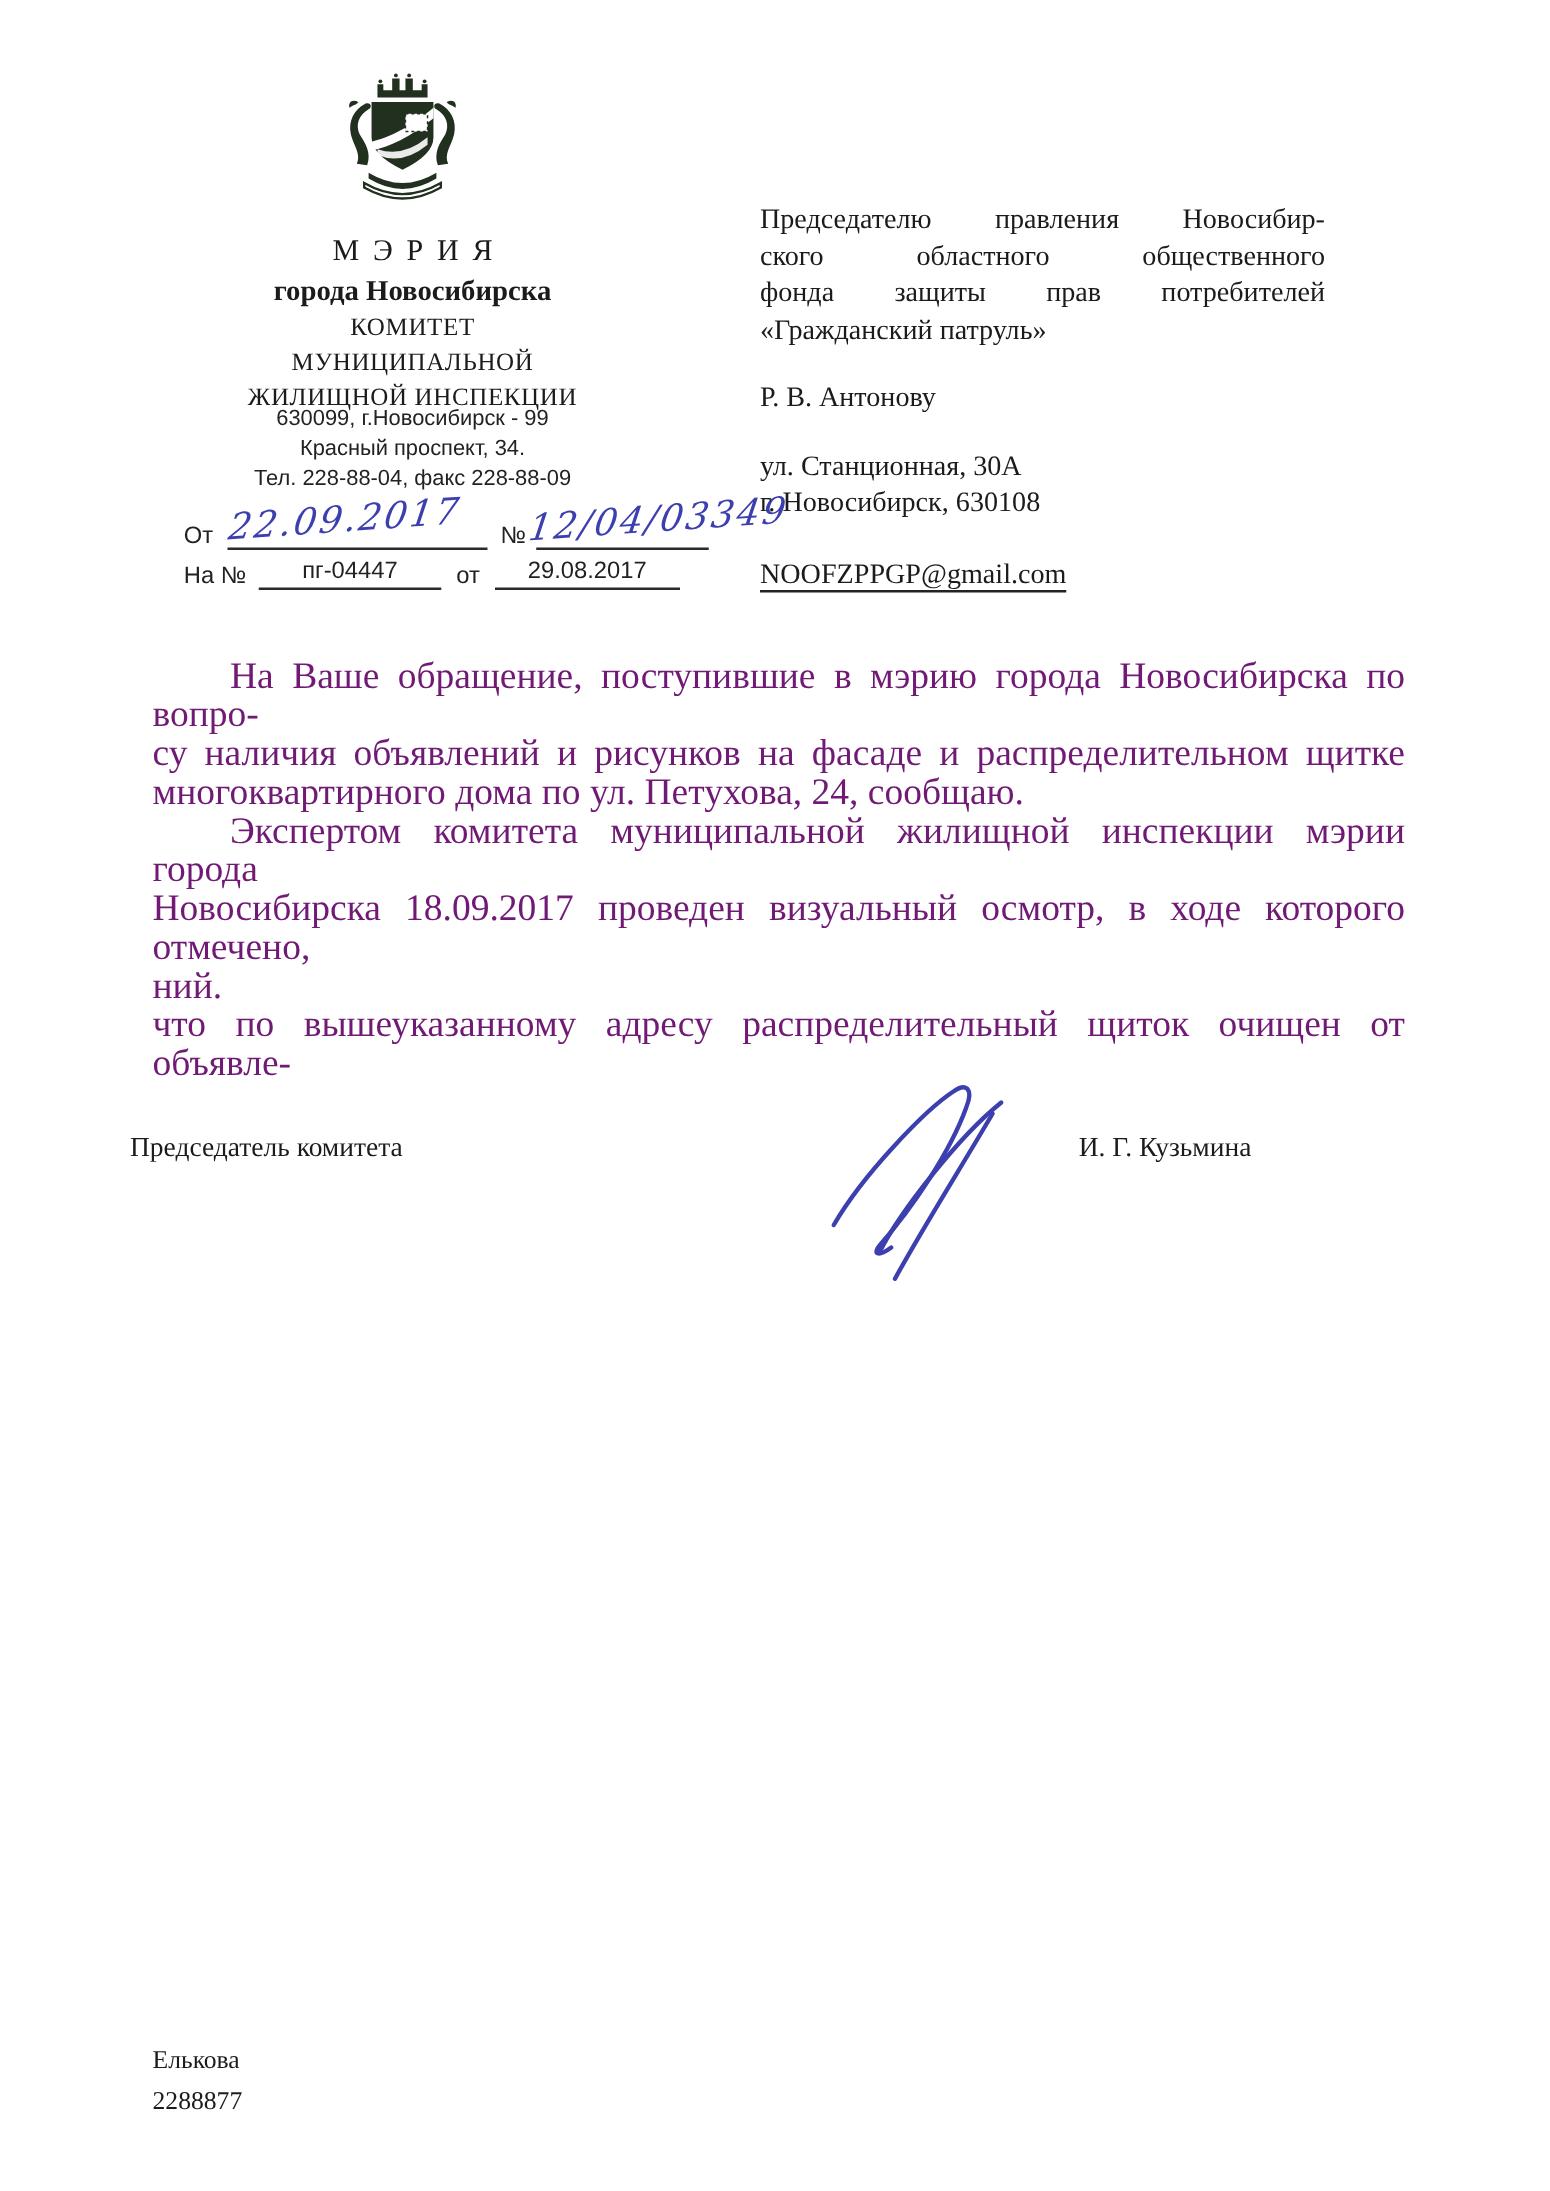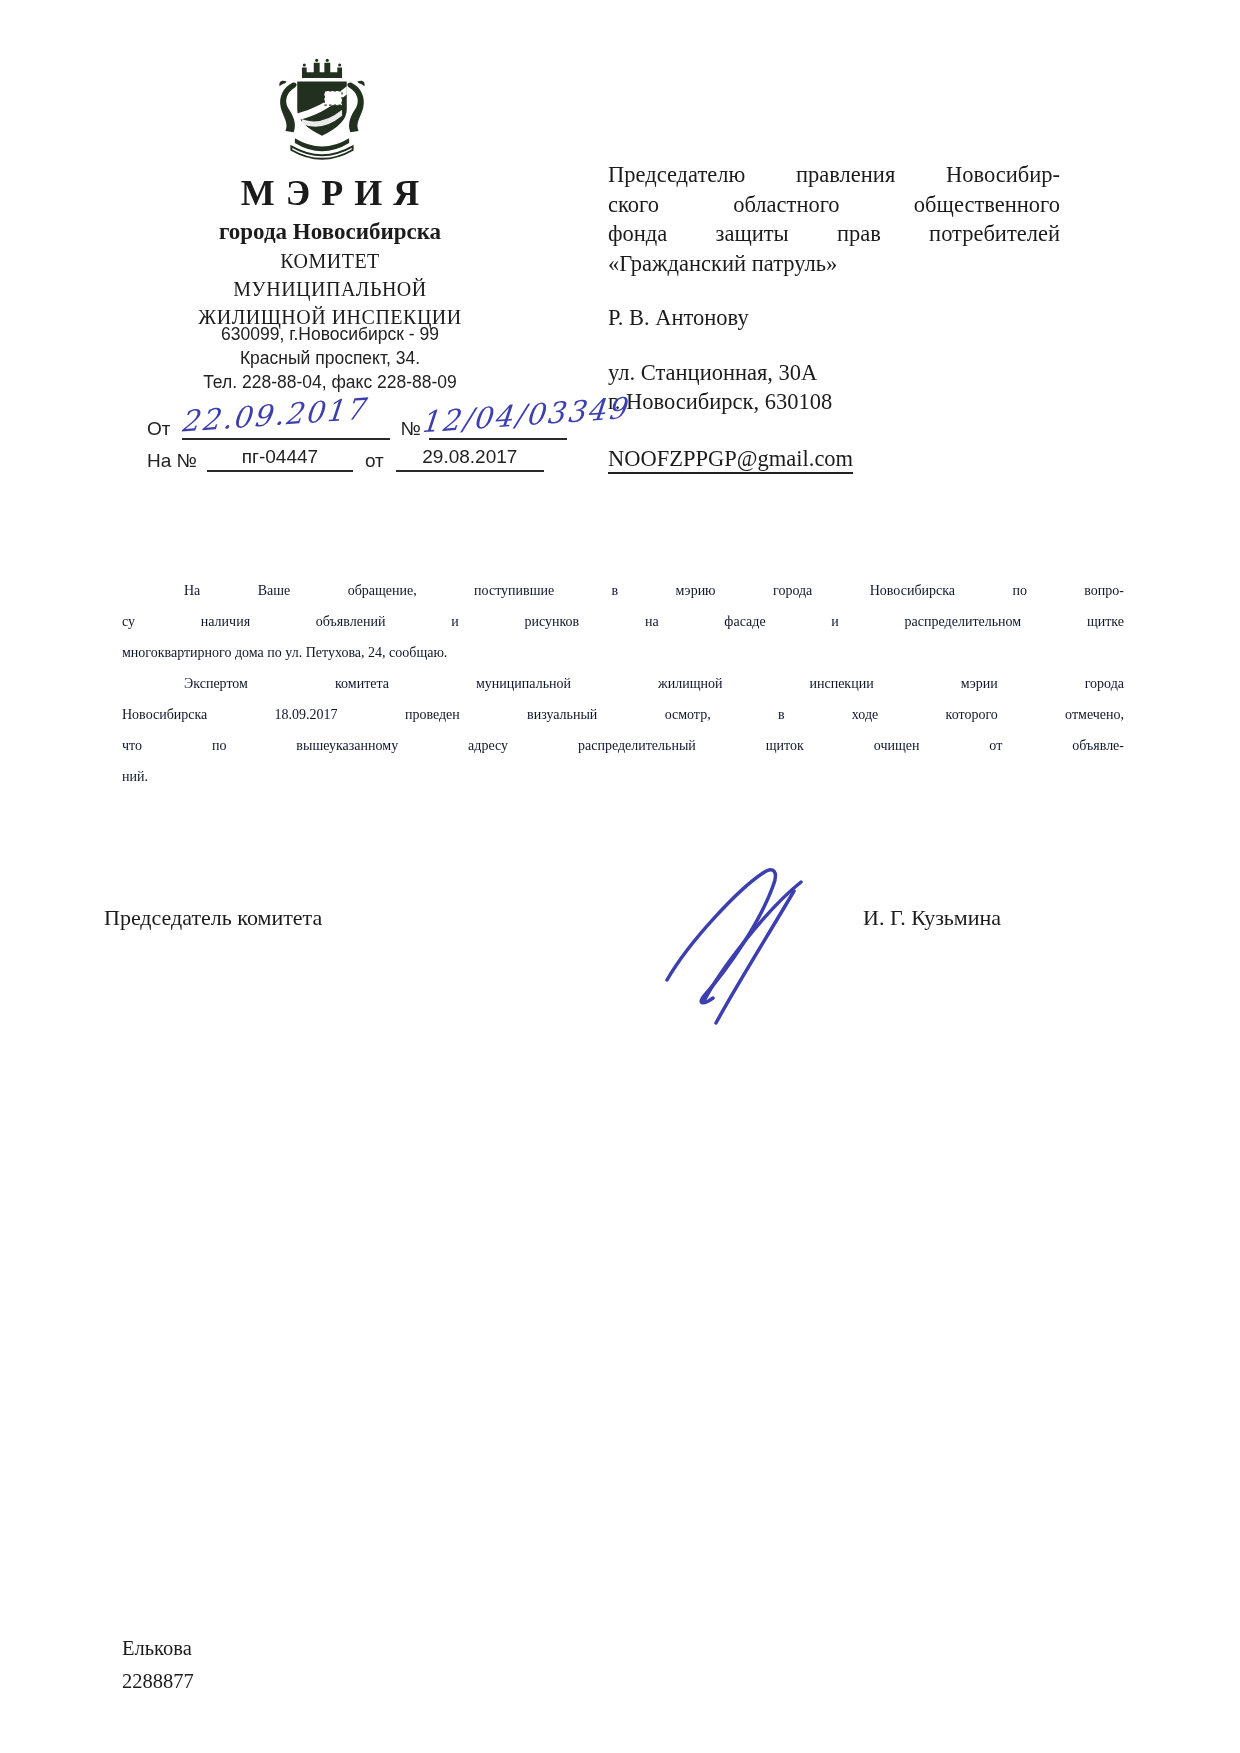--- a/index.html
+++ b/index.html
@@ -4,21 +4,21 @@
 <style>
   html,body { margin:0; padding:0; background:#e8e8e8; }
   .page {
     position:relative; width:1240px; height:1753px; background:#ffffff;
     font-family:"Liberation Serif", serif; color:#1b1b1b; overflow:hidden;
     margin:0 auto;
   }
   
   .emblem { position:absolute; left:263px; top:58px; width:118px; height:112px; }
   .org-block { position:absolute; left:110px; top:172px; width:440px; text-align:center; }
-  .org-title { font-weight:bold; font-size:36px; letter-spacing:11px; padding-left:11px; }
+  .org-title { font-weight:normal; font-size:24px; letter-spacing:11px; padding-left:11px;margin-top:16px; }
   .org-sub { font-weight:bold; font-size:23px; margin-top:5px;font-family:Liberation Serif, serif; }
   .org-line { font-size:20px; margin-top:5px; letter-spacing:0.5px; }
   .addr-block { position:absolute; left:110px; top:322px; width:440px; text-align:center;
     font-family:"Liberation Sans", sans-serif; font-size:17.5px; line-height:24px; color:#222; }
   .ref-block { position:absolute; left:147px; top:412px; width:430px;
     font-family:"Liberation Sans", sans-serif; font-size:19px; color:#222; }
   .ref-row { display:flex; align-items:flex-end; height:28px; }
   .ref-row + .ref-row { margin-top:4px; }
   .uline { display:inline-block; border-bottom:2px solid #2a2a2a; text-align:center;
     height:26px; box-sizing:border-box; }
@@ -33,22 +33,22 @@
   .hand-num  { left:276px; top:-14px; }
   
   .recipient { position:absolute; left:608px; top:160px; width:452px;
     font-size:22.5px; line-height:29.5px; }
   .r-line.jl { text-align:justify; text-align-last:justify; }
   .r-name { margin-top:25px; }
   .r-addr { margin-top:25px; }
   .r-email { margin-top:27px; }
   .r-email span { border-bottom:2px solid #222; padding-bottom:1px; }
   
-  .body-block { position:absolute; left:122px; top:575px; width:1002px;
-    font-size:14px; line-height:31px; color:#0f172a; }
+  .body-block { position:absolute; left:122px; top:525px; width:1002px;
+    font-size:30px; line-height:31px; color:#701a75; }
   .bline { text-align:left; }
   .bline.jl { text-align:justify; text-align-last:justify; }
   .bline.ind { text-indent:62px; }
   
   .sig-position { position:absolute; left:104px; top:905px; font-size:22px; }
   .sig-name { position:absolute; left:863px; top:905px; font-size:22px; }
   .sig-ink { position:absolute; left:580px; top:770px; width:240px; height:280px; }
   
   .footer { position:absolute; left:122px; top:1632px; font-size:20.5px; line-height:33px; }
 </style>
@@ -132,22 +132,22 @@
 
   <div class="body-block">
     <div class="para">
       <div class="bline ind jl">На Ваше обращение, поступившие в мэрию города Новосибирска по вопро-</div>
       <div class="bline jl">су наличия объявлений и рисунков на фасаде и распределительном щитке</div>
       <div class="bline">многоквартирного дома по ул. Петухова, 24, сообщаю.</div>
     </div>
     <div class="para">
       <div class="bline ind jl">Экспертом комитета муниципальной жилищной инспекции мэрии города</div>
       <div class="bline jl">Новосибирска 18.09.2017 проведен визуальный осмотр, в ходе которого отмечено,</div>
+      <div class="bline">ний.</div>
       <div class="bline jl">что по вышеуказанному адресу распределительный щиток очищен от объявле-</div>
-      <div class="bline">ний.</div>
     </div>
   </div>
 
   <div class="sig-position">Председатель комитета</div>
   <svg class="sig-ink" viewBox="0 0 240 280">
     <g fill="none" stroke="#3c3fae" stroke-width="3.5" stroke-linecap="round">
       <path d="M 87,210 C 110,170 160,118 183,103 C 193,96 199,101 193,116 C 180,152 150,196 124,226 C 118,233 122,236 133,228"></path>
       <path d="M 124,231 C 140,200 186,140 221,112"></path>
       <path d="M 214,121 C 190,162 156,216 136,253"></path>
     </g>

